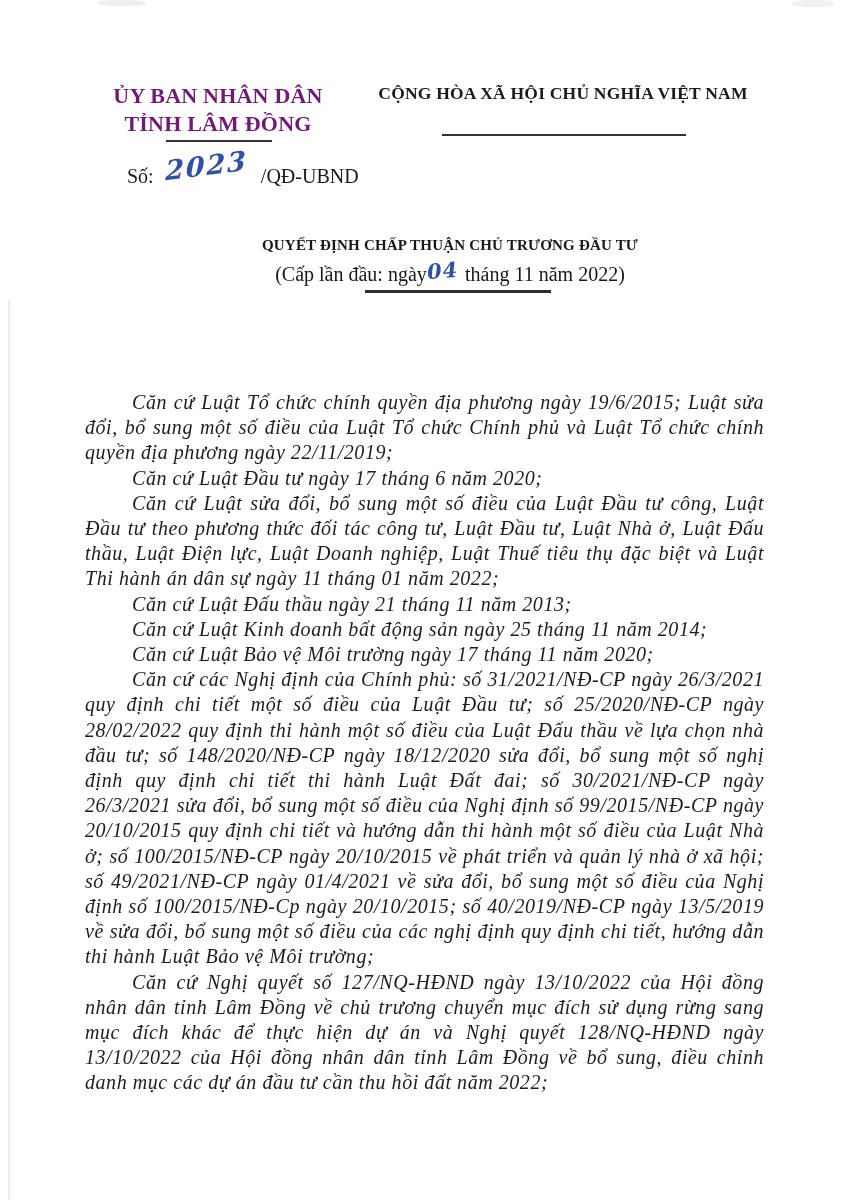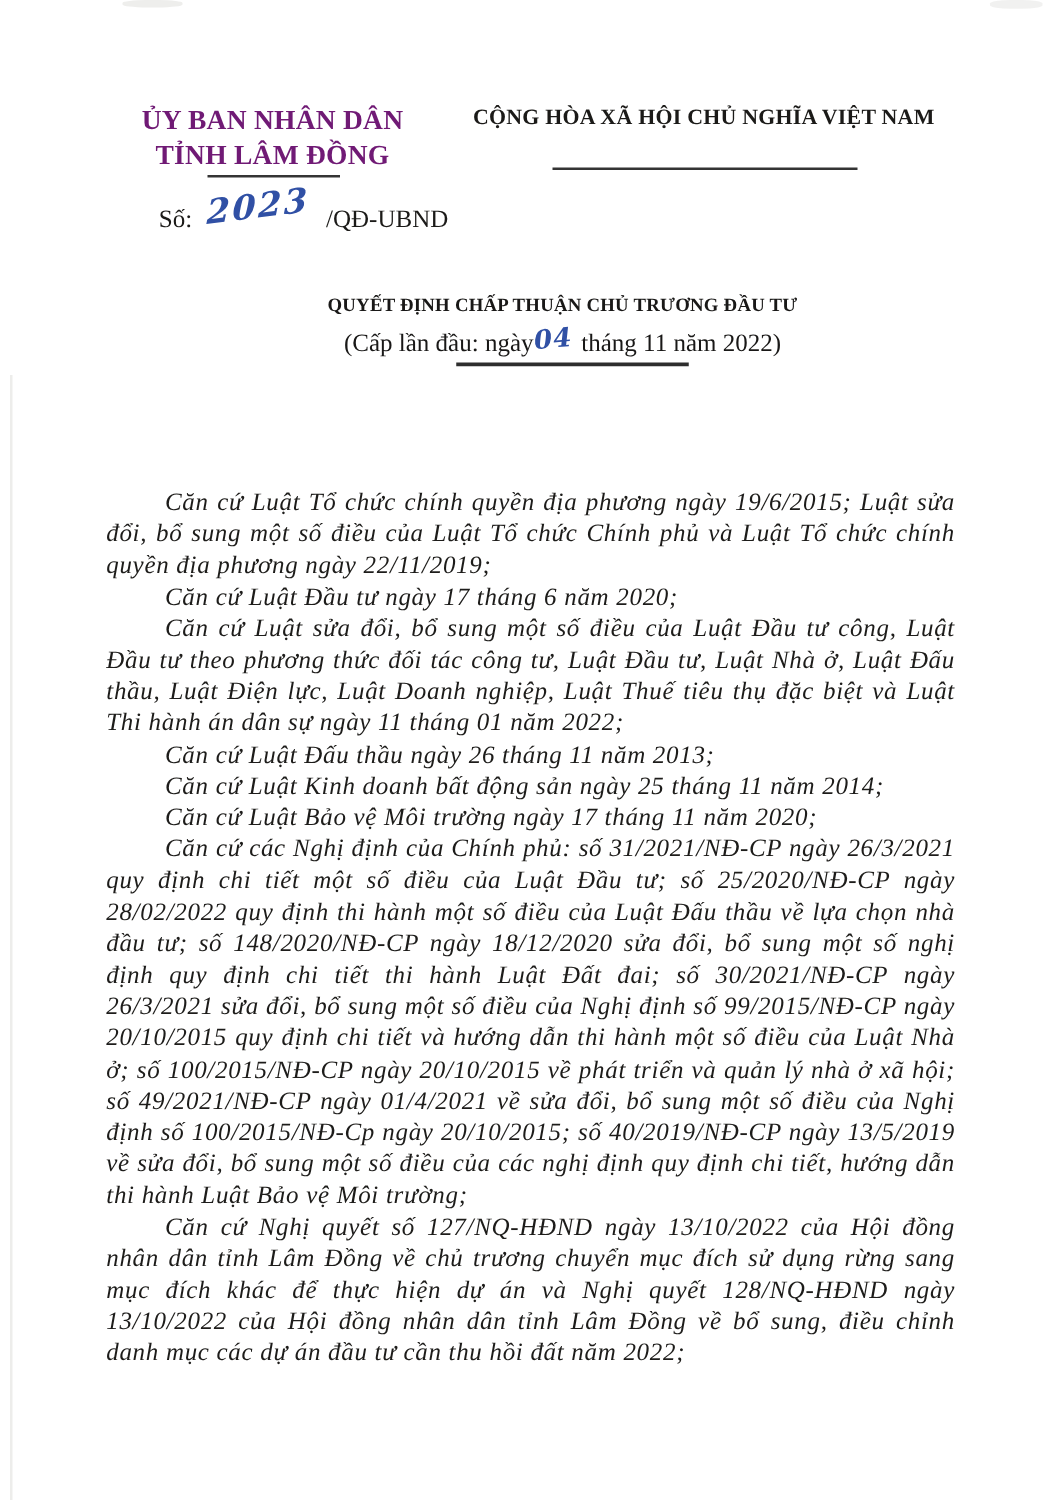--- a/index.html
+++ b/index.html
@@ -110,20 +110,20 @@
       <span>tháng 11 năm 2022)</span>
     </div>
   </div>
   <div class="rule title-rule"></div>
 
 
   <main class="body">
       <p>Căn cứ Luật Tổ chức chính quyền địa phương ngày 19/6/2015; Luật sửa đổi, bổ sung một số điều của Luật Tổ chức Chính phủ và Luật Tổ chức chính quyền địa phương ngày 22/11/2019;</p>
       <p>Căn cứ Luật Đầu tư ngày 17 tháng 6 năm 2020;</p>
       <p>Căn cứ Luật sửa đổi, bổ sung một số điều của Luật Đầu tư công, Luật Đầu tư theo phương thức đối tác công tư, Luật Đầu tư, Luật Nhà ở, Luật Đấu thầu, Luật Điện lực, Luật Doanh nghiệp, Luật Thuế tiêu thụ đặc biệt và Luật Thi hành án dân sự ngày 11 tháng 01 năm 2022;</p>
-      <p>Căn cứ Luật Đấu thầu ngày 26 tháng 11 năm 2013;</p>
+      <p>Căn cứ Luật Đấu thầu ngày 21 tháng 11 năm 2013;</p>
       <p>Căn cứ Luật Kinh doanh bất động sản ngày 25 tháng 11 năm 2014;</p>
       <p>Căn cứ Luật Bảo vệ Môi trường ngày 17 tháng 11 năm 2020;</p>
       <p>Căn cứ các Nghị định của Chính phủ: số 31/2021/NĐ-CP ngày 26/3/2021 quy định chi tiết một số điều của Luật Đầu tư; số 25/2020/NĐ-CP ngày 28/02/2022 quy định thi hành một số điều của Luật Đấu thầu về lựa chọn nhà đầu tư; số 148/2020/NĐ-CP ngày 18/12/2020 sửa đổi, bổ sung một số nghị định quy định chi tiết thi hành Luật Đất đai; số 30/2021/NĐ-CP ngày 26/3/2021 sửa đổi, bổ sung một số điều của Nghị định số 99/2015/NĐ-CP ngày 20/10/2015 quy định chi tiết và hướng dẫn thi hành một số điều của Luật Nhà ở; số 100/2015/NĐ-CP ngày 20/10/2015 về phát triển và quản lý nhà ở xã hội; số 49/2021/NĐ-CP ngày 01/4/2021 về sửa đổi, bổ sung một số điều của Nghị định số 100/2015/NĐ-Cp ngày 20/10/2015; số 40/2019/NĐ-CP ngày 13/5/2019 về sửa đổi, bổ sung một số điều của các nghị định quy định chi tiết, hướng dẫn thi hành Luật Bảo vệ Môi trường;</p>
       <p>Căn cứ Nghị quyết số 127/NQ-HĐND ngày 13/10/2022 của Hội đồng nhân dân tỉnh Lâm Đồng về chủ trương chuyển mục đích sử dụng rừng sang mục đích khác để thực hiện dự án và Nghị quyết 128/NQ-HĐND ngày 13/10/2022 của Hội đồng nhân dân tỉnh Lâm Đồng về bổ sung, điều chỉnh danh mục các dự án đầu tư cần thu hồi đất năm 2022;</p>
     </main>
 
 </div>
 
 </body></html>

